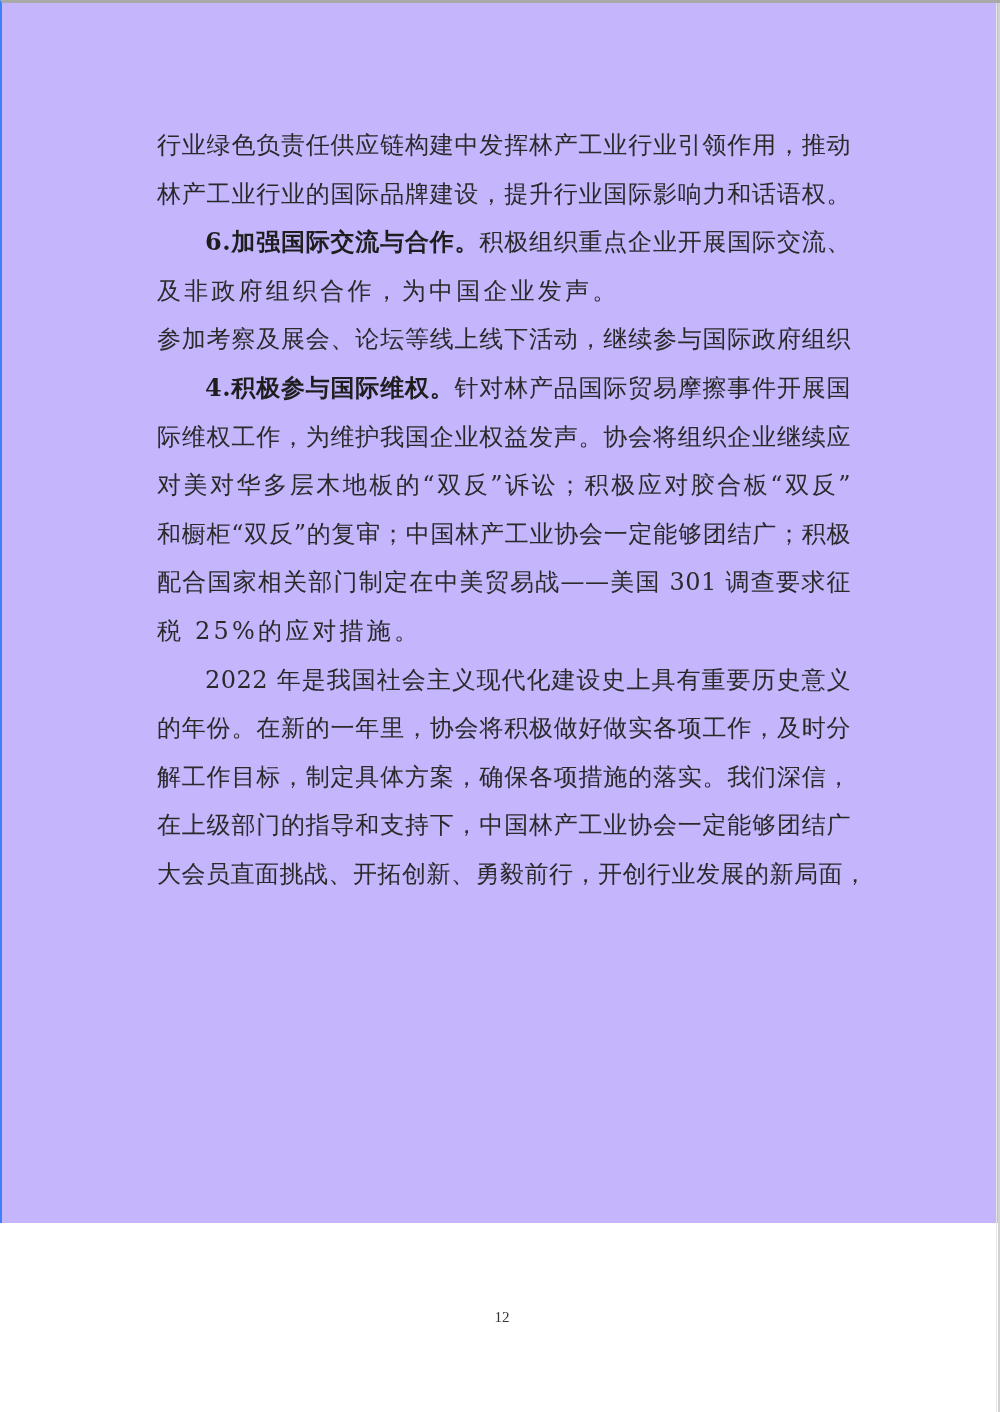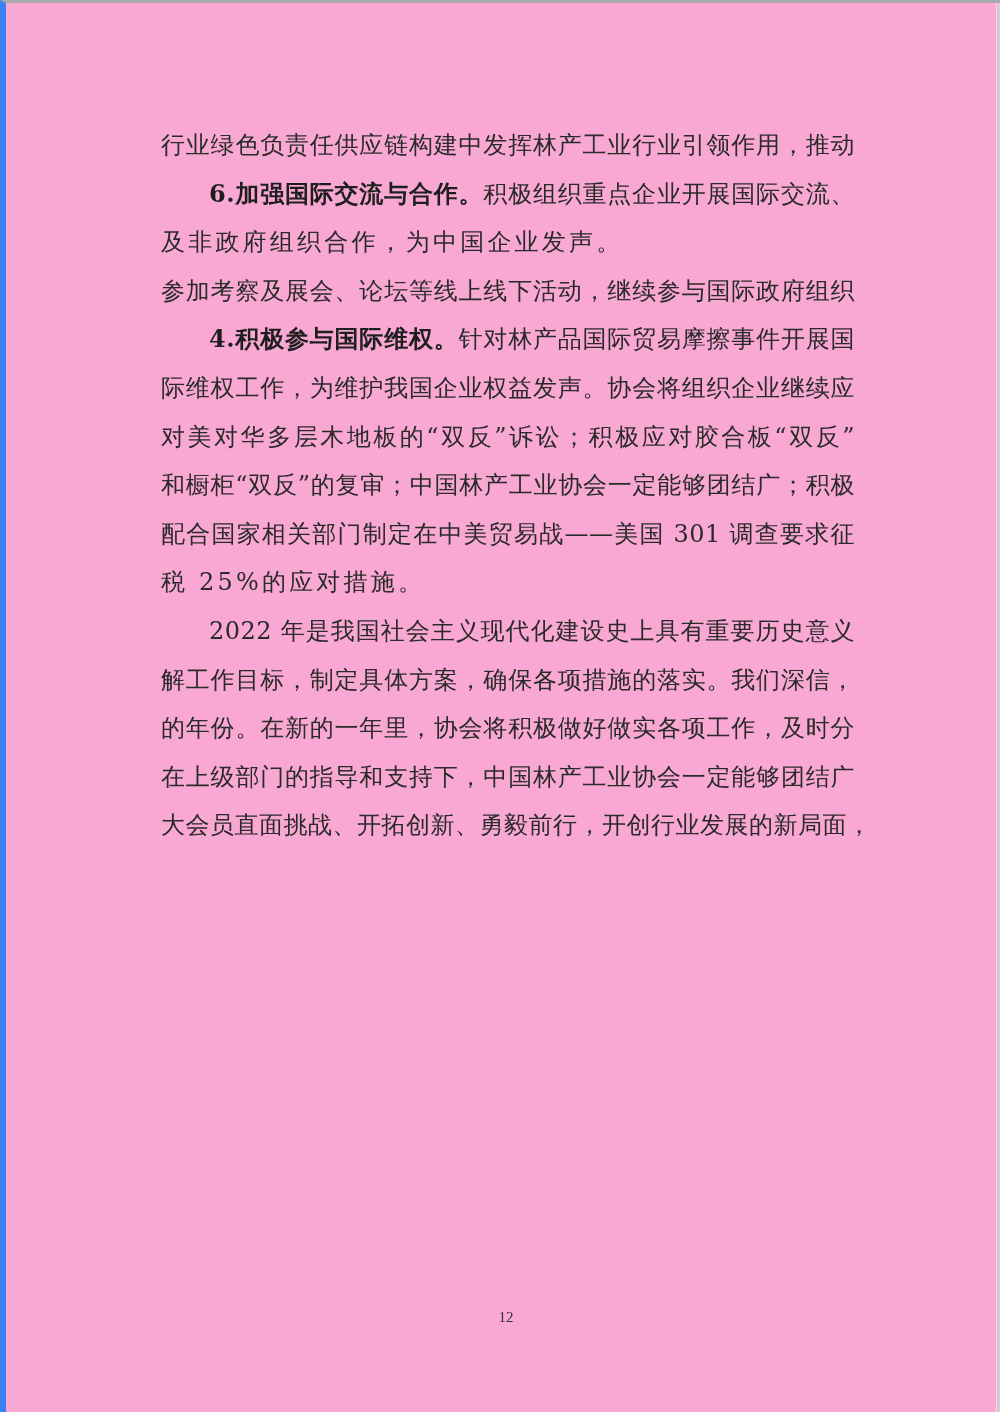--- a/index.html
+++ b/index.html
@@ -1,21 +1,21 @@
 <!DOCTYPE html>
 <html><head>
 <meta charset="utf-8">
 <style>
   html, body { margin: 0; padding: 0; background: #ffffff; }
   body { width: 1000px; height: 1412px; position: relative; overflow: hidden; }
   .page {
-    position: absolute; left: 0; top: 0; width: 1000px; height: 1412px;
-    background: #f9a8d4;
+    position: absolute; left: 0; top: 0; width: 1000px; height: 1223px;
+    background: #c4b5fd;
     border-top: 3px solid #a9a9a9;
-    border-left: 6px solid #3b82f6;
+    border-left: 2px solid #3b82f6;
     box-sizing: border-box;
   }
   .right-edge {
     position: absolute; top: 0; right: 3px; width: 1px; height: 1412px;
     background: #e6e6e6;
   }
   .right-edge2 {
     position: absolute; top: 0; right: 0; width: 2px; height: 1412px;
     background: #d2d2d2;
   }
@@ -43,41 +43,42 @@
 <body>
 
 <div class="page">
   <div class="right-edge"></div>
   <div class="right-edge2"></div>
 
   <div class="text-block">
 
     <div>
       <div class="line">行业绿色负责任供应链构建中发挥林产工业行业引领作用，推动</div>
+      <div class="line last" style="letter-spacing:0.5px;text-align-last:justify;">林产工业行业的国际品牌建设，提升行业国际影响力和话语权。</div>
     </div>
 
     <div>
       <div class="line indent"><span class="bold">6.加强国际交流与合作。</span><span>积极组织重点企业开展国际交流、</span></div>
       <div class="line last">及非政府组织合作，为中国企业发声。</div>
       <div class="line">参加考察及展会、论坛等线上线下活动，继续参与国际政府组织</div>
     </div>
 
     <div>
       <div class="line indent"><span class="bold">4.积极参与国际维权。</span><span>针对林产品国际贸易摩擦事件开展国</span></div>
       <div class="line">际维权工作，为维护我国企业权益发声。协会将组织企业继续应</div>
       <div class="line">对美对华多层木地板的“双反”诉讼；积极应对胶合板“双反”</div>
       <div class="line">和橱柜“双反”的复审；中国林产工业协会一定能够团结广；积极</div>
       <div class="line">配合国家相关部门制定在中美贸易战——美国 301 调查要求征</div>
       <div class="line last">税 25%的应对措施。</div>
     </div>
 
     <div>
       <div class="line indent">2022 年是我国社会主义现代化建设史上具有重要历史意义</div>
+      <div class="line">的年份。在新的一年里，协会将积极做好做实各项工作，及时分</div>
       <div class="line">解工作目标，制定具体方案，确保各项措施的落实。我们深信，</div>
-      <div class="line">的年份。在新的一年里，协会将积极做好做实各项工作，及时分</div>
       <div class="line">在上级部门的指导和支持下，中国林产工业协会一定能够团结广</div>
       <div class="line">大会员直面挑战、开拓创新、勇毅前行，开创行业发展的新局面，</div>
     </div>
 
   </div>
 
   <div class="page-number">12</div>
 </div>
 
 </body></html>

